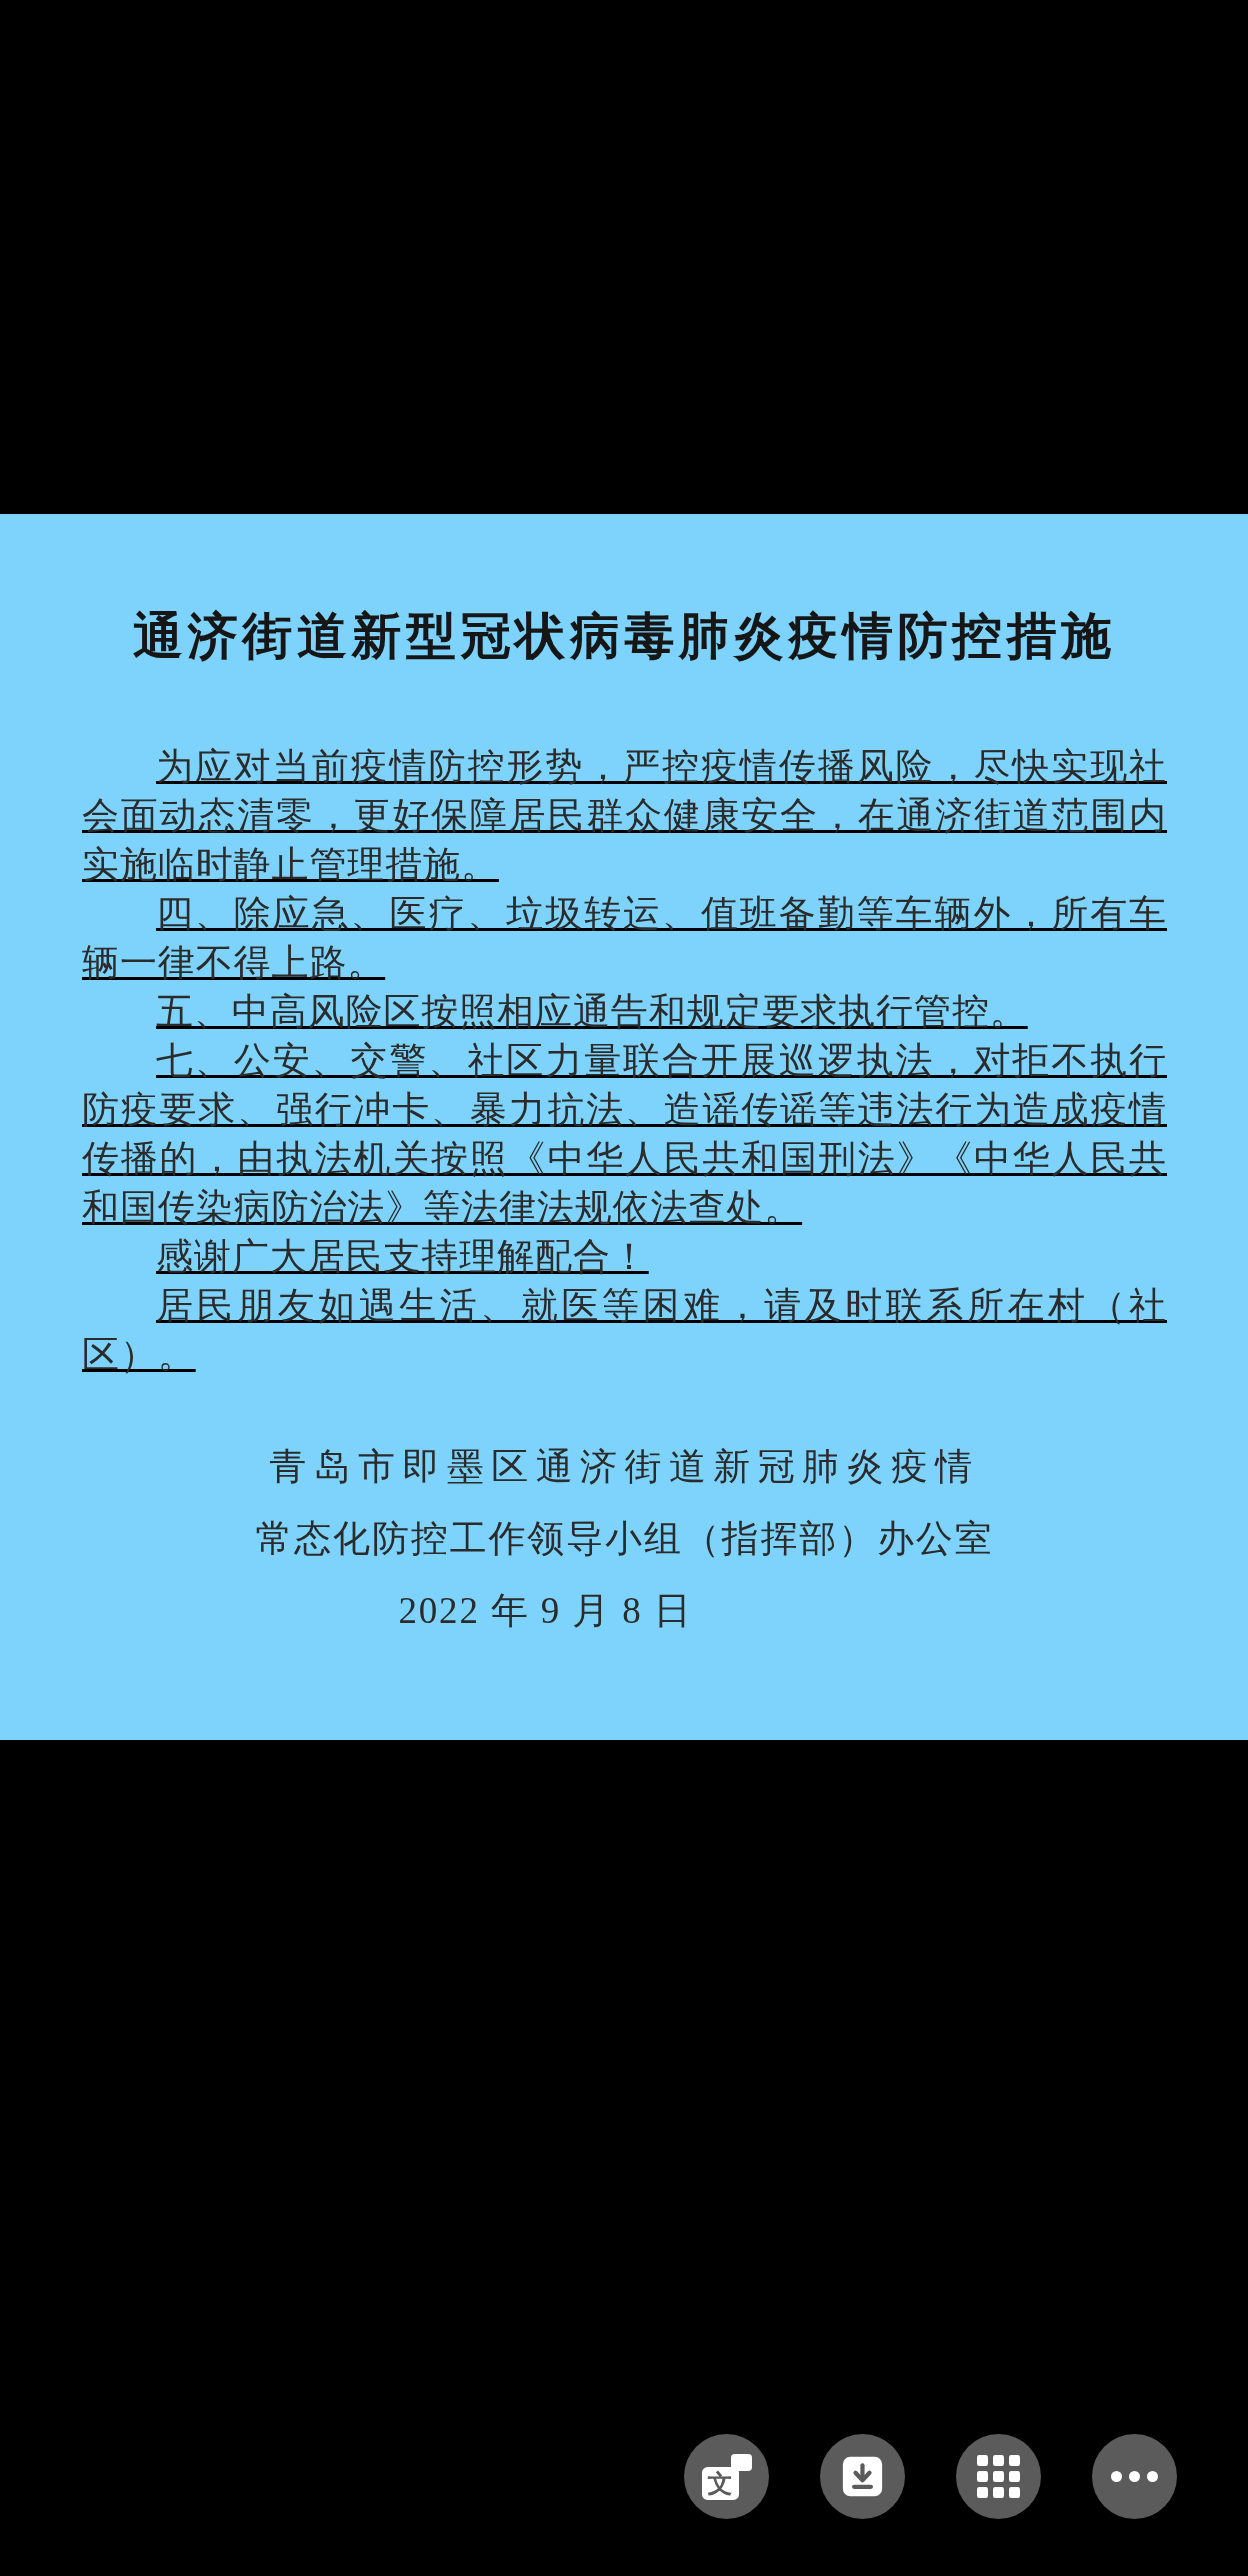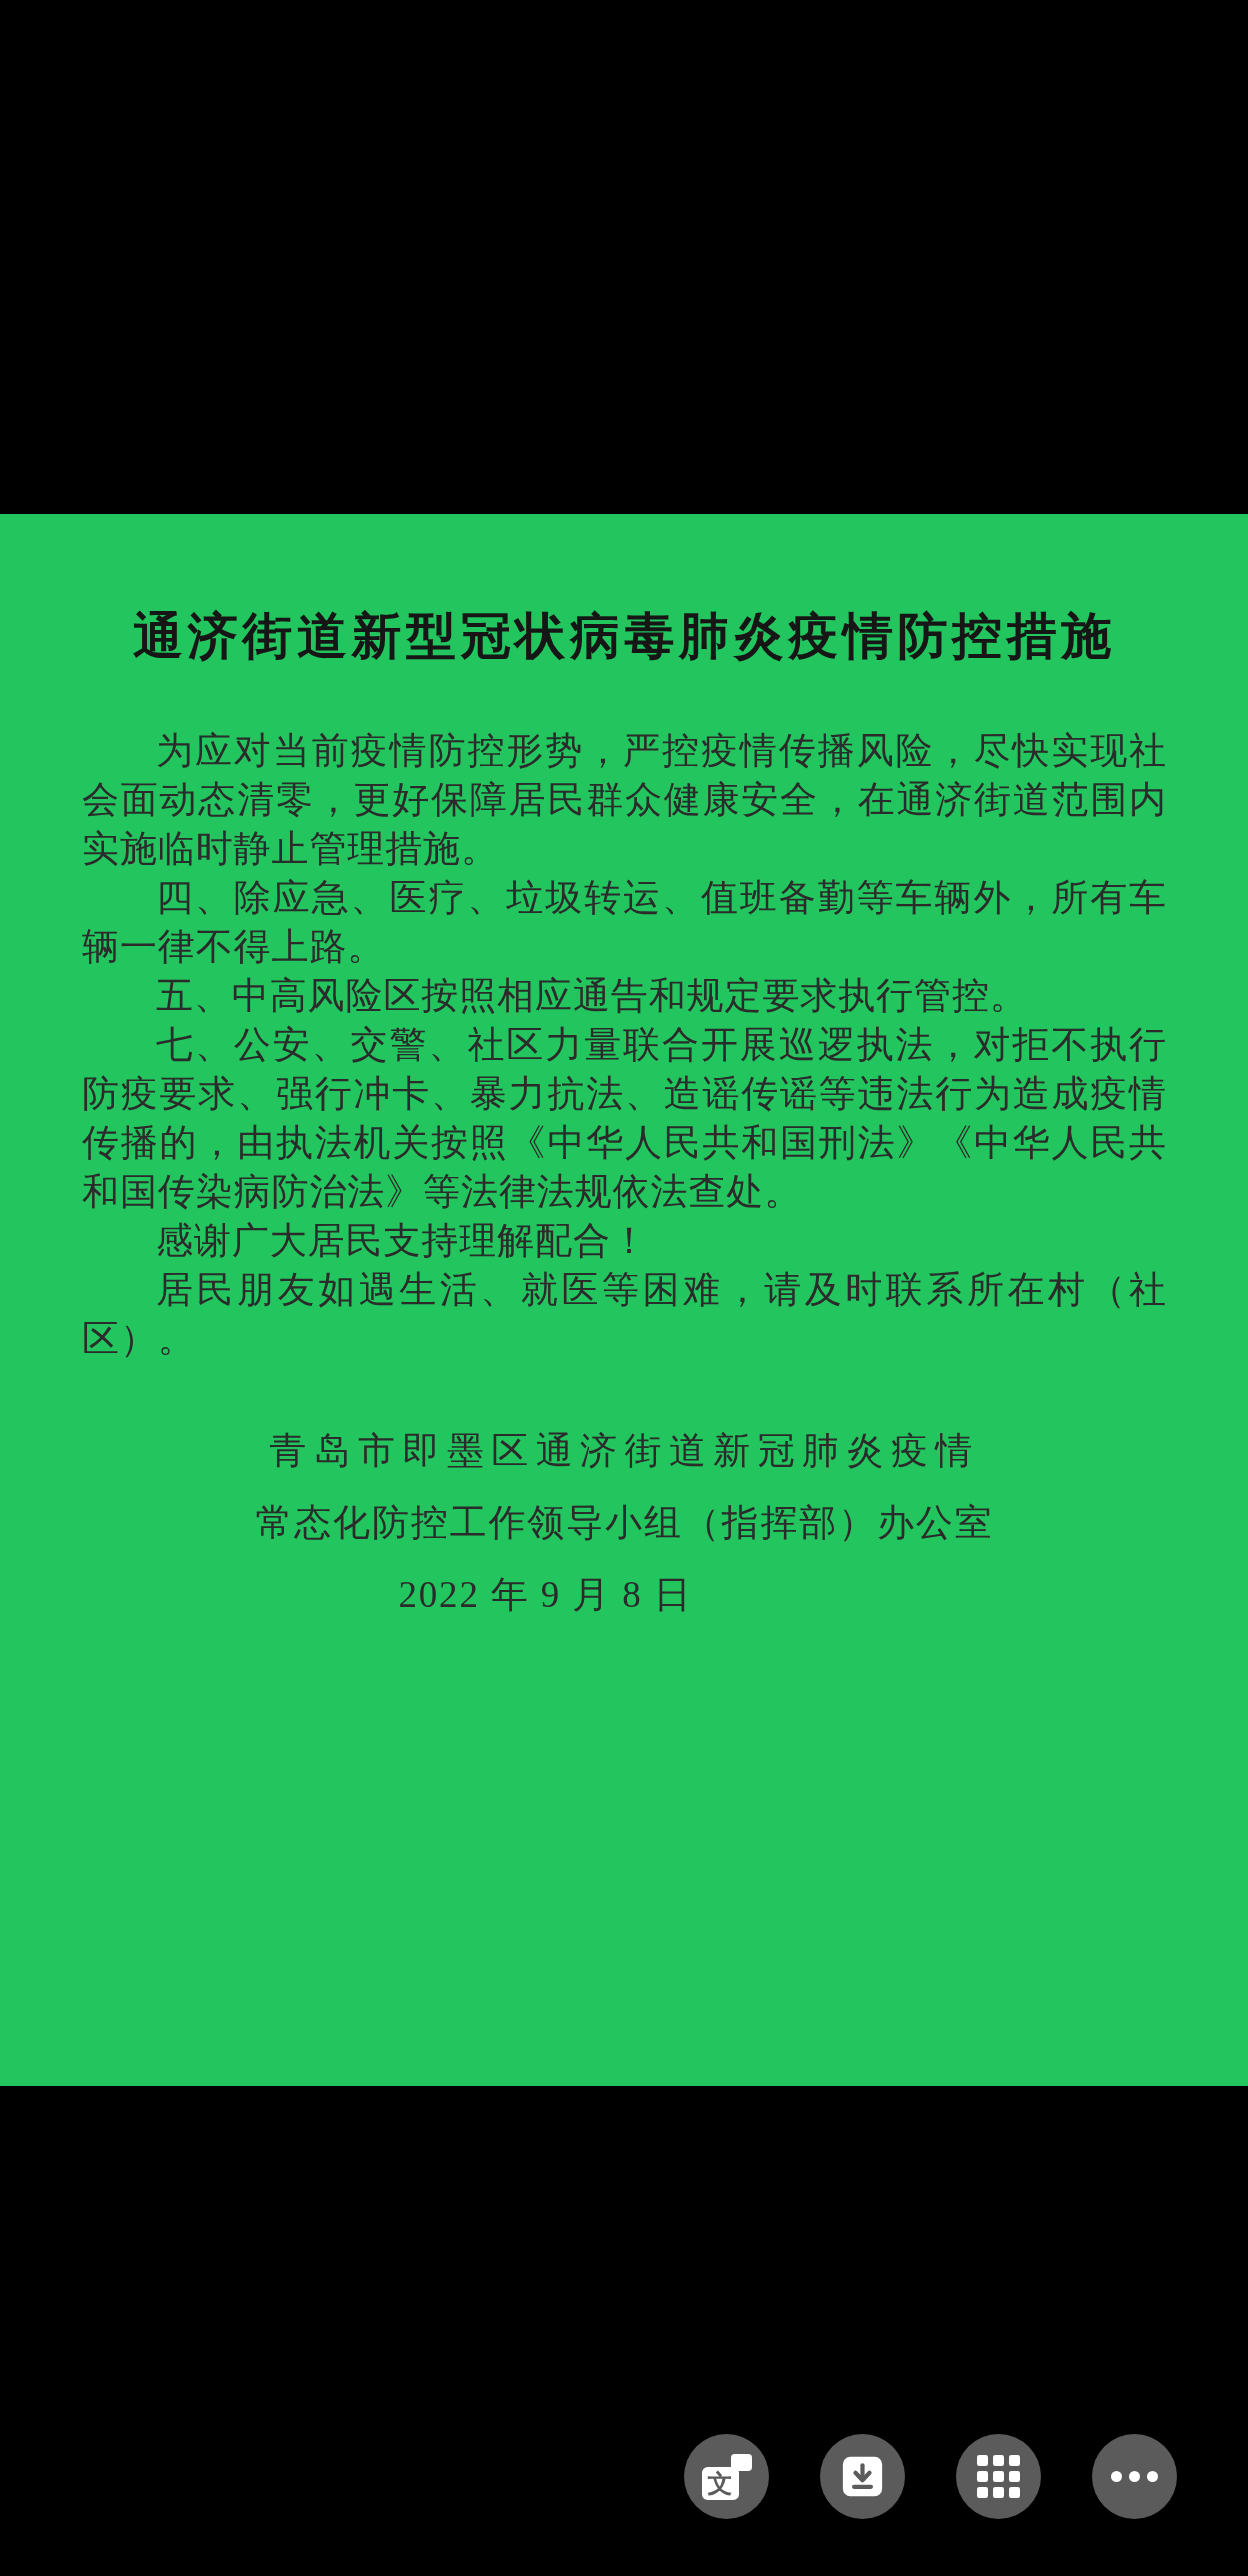--- a/index.html
+++ b/index.html
@@ -1,29 +1,29 @@
 <!DOCTYPE html>
 <html style="font-size:15px"><head>
 <meta charset="utf-8">
 <style>
   html,body{margin:0;padding:0;background:#000;}
   .screen{
     position:relative;width:1249px;height:2576px;background:#000;overflow:hidden;
     font-family:"Liberation Serif","DejaVu Serif",serif;
   }
   .document{
-    position:absolute;top:514px;left:0;width:1249px;height:1572px;
-    background:#22c55e;
+    position:absolute;top:514px;left:0;width:1249px;height:1226px;
+    background:#7dd3fc;
   }
   .doc-inner{padding:89px 82px 0 82px;}
   .title{
     margin:0;font-size:50px;font-weight:bold;text-align:center;
     letter-spacing:4.6px;color:#161616;
   }
-  .body{margin-top:56px;}
+  .body{margin-top:72px;text-decoration:underline;}
   .para{
     margin:0;font-size:37px;line-height:49px;color:#2b2b2b;
     text-align:justify;text-indent:2em;letter-spacing:0.9px;
   }
   .signature{
     margin-top:52px;text-align:center;font-size:37px;line-height:72px;color:#2b2b2b;
   }
   .sig-line1{letter-spacing:0.20em;}
   .sig-line2{letter-spacing:0.05em;}
   .sig-date{padding-right:158px;letter-spacing:0.05em;}

